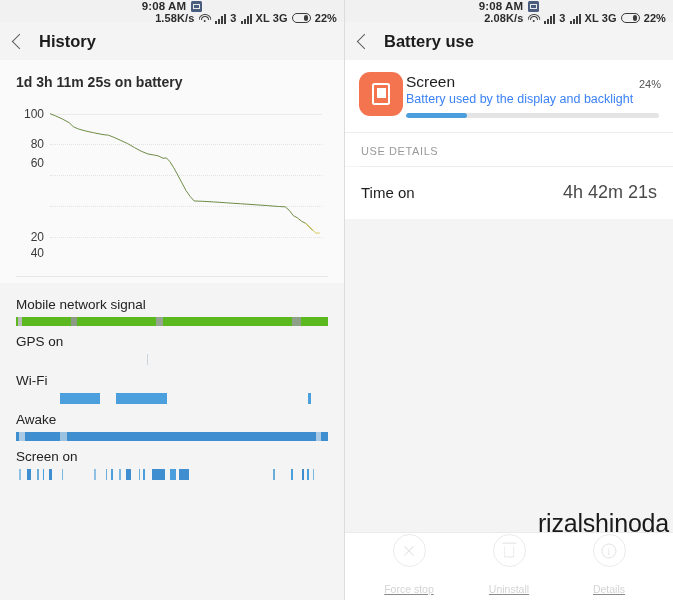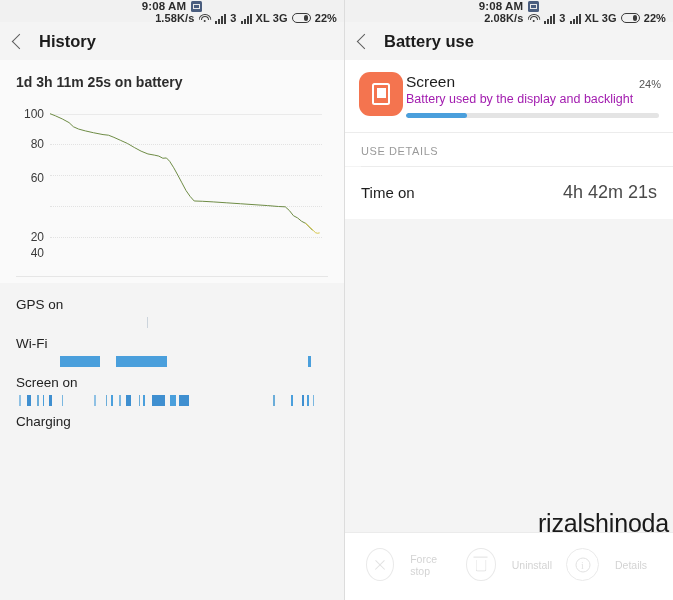--- a/index.html
+++ b/index.html
@@ -120,21 +120,21 @@
   .app-icon .glyph {
     position: absolute; left: 50%; top: 50%; transform: translate(-50%,-50%);
     width: 18px; height: 22px; border: 2px solid #ffffff; border-radius: 2.5px;
   }
   .app-icon .glyph::after {
     content: ""; position: absolute; left: 2.5px; right: 2.5px; top: 2.5px; bottom: 5px;
     background: #ffffff;
   }
   .app-info { flex: 1 1 auto; min-width: 0; position: relative; }
   .app-name { font-size: 15.5px; color: #1d1d1d; font-weight: normal; line-height: 1.25; }
-  .app-desc { font-size: 12.5px; color: #a21caf; margin-top: 1px; white-space: nowrap; }
+  .app-desc { font-size: 12.5px; color: #3b82f6; margin-top: 1px; white-space: nowrap; }
   .app-pct {
     position: absolute; right: -2px; top: 6px; font-size: 11px; color: #555;
   }
   .app-progress {
     margin-top: 7px; height: 5px; border-radius: 3px;
     background: #e4e4e4; overflow: hidden; width: 100%;
   }
   .app-progress > i { display: block; height: 100%; background: #4a9fdc; border-radius: 3px; }
 
   .details-header {
@@ -154,22 +154,22 @@
     position: absolute; right: 4px; bottom: 62px;
     font-size: 25px; color: #1a1a1a; letter-spacing: -.2px;
   }
   .bottom-actions {
     position: absolute; left: 0; right: 0; bottom: 0; height: 68px;
     background: #ffffff; border-top: 1px solid #ebebeb;
     display: flex; align-items: center; justify-content: center; gap: 14px;
     padding-bottom: 4px;
   }
   .action-btn {
-    width: 86px; display: flex; flex-direction: row;
-    align-items: center; gap: 16px; opacity: .45;
+    width: 86px; display: flex; flex-direction: column;
+    align-items: center; gap: 16px; opacity: .45; text-decoration: underline;
   }
   .action-circle {
     width: 33px; height: 33px; border-radius: 50%;
     border: 1px solid #cfcfcf; position: relative;
   }
   .action-label { font-size: 10.5px; color: #9d9d9d; }
   .ic-x::before, .ic-x::after {
     content: ""; position: absolute; left: 50%; top: 50%;
     width: 13px; height: 1.3px; background: #bdbdbd;
   }
@@ -233,21 +233,21 @@
       <div class="back-chevron"></div>
       <div class="actionbar-title">History</div>
     </div>
 
     <div class="chart-card">
       <div class="chart-title">1d 3h 11m 25s on battery</div>
       <div class="chart-area">
         <div id="ylabels">
             <div class="ytick" style="top: 13.6842px;">100</div>
             <div class="ytick" style="top: 44.4211px;">80</div>
-            <div class="ytick" style="top: 78px;">60</div>
+            <div class="ytick" style="top: 63px;">60</div>
             <div class="ytick" style="top: 105.895px; margin-top: 47px;">40</div>
             <div class="ytick" style="top: 136.632px;">20</div>
           </div>
         <div class="chart-plot">
           <div id="gridlines">
               <div class="gridline" style="top: 5.26316%;"></div>
               <div class="gridline dotted" style="top: 26.3158%;"></div>
               <div class="gridline dotted" style="top: 47.3684%;"></div>
               <div class="gridline dotted" style="top: 68.4211%;"></div>
               <div class="gridline dotted" style="top: 89.4737%;"></div>
@@ -255,32 +255,51 @@
           <svg class="chart-svg" id="chart-svg" viewBox="0 0 100 100" preserveAspectRatio="none">
               <path d="M0.00 5.26 L2.00 6.74 L4.50 8.84 L7.00 11.37 L8.60 14.21 L10.50 15.79 L13.00 17.05 L16.00 18.32 L19.50 19.58 L21.50 20.00 L23.50 21.47 L26.00 23.58 L28.50 25.68 L31.00 28.42 L33.50 30.95 L36.00 32.84 L38.50 33.68 L40.00 34.32 L41.50 35.79 L42.80 35.58 L44.00 37.89 L45.50 42.32 L47.00 47.37 L48.50 52.63 L50.00 57.89 L51.50 61.89 L53.00 65.05 L56.00 65.26 L60.00 65.68 L65.00 66.32 L70.00 66.95 L75.00 67.58 L80.00 68.21 L84.00 68.84 L86.50 69.05 L88.00 71.58 L89.50 75.16 L91.00 76.63 L92.50 78.95 L94.00 80.42 L95.50 83.16 L96.50 85.05" fill="none" stroke="#6e8c45" stroke-width="1" vector-effect="non-scaling-stroke" stroke-linejoin="round" stroke-linecap="round"></path>
               <path d="M94.00 80.42 L95.50 82.95 L96.80 85.26 L97.60 86.74 L98.30 87.16 L99.00 86.95" fill="none" stroke="#d8c84a" stroke-width="1" vector-effect="non-scaling-stroke" stroke-linejoin="round" stroke-linecap="round"></path>
             </svg>
         </div>
       </div>
       <div class="card-divider"></div>
     </div>
 
     <div class="timelines" id="timelines">
+        <div class="tl-row">
+          <div class="tl-label">Mobile network signal</div>
+          <div class="tl-track">
+            <div class="tl-seg" style="left: 0%; width: 100%; background: rgb(91, 184, 31);"></div>
+            <div class="tl-seg" style="left: 0.6%; width: 1.2%; background: rgb(185, 185, 185);"></div>
+            <div class="tl-seg" style="left: 17.5%; width: 2.2%; background: rgb(141, 154, 134);"></div>
+            <div class="tl-seg" style="left: 45%; width: 2%; background: rgb(151, 163, 145);"></div>
+            <div class="tl-seg" style="left: 88.5%; width: 3%; background: rgb(143, 160, 137);"></div>
+          </div>
+        </div>
         <div class="tl-row gps">
           <div class="tl-label">GPS on</div>
           <div class="tl-track thin">
             <div class="tl-seg" style="left: 42%; width: 0.45%; background: rgb(204, 212, 220);"></div>
           </div>
         </div>
         <div class="tl-row">
           <div class="tl-label">Wi-Fi</div>
           <div class="tl-track thin">
             <div class="tl-seg" style="left: 14.2%; width: 12.6%; background: rgb(74, 159, 220);"></div>
             <div class="tl-seg" style="left: 32%; width: 16.3%; background: rgb(74, 159, 220);"></div>
             <div class="tl-seg" style="left: 93.6%; width: 0.9%; background: rgb(74, 159, 220);"></div>
+          </div>
+        </div>
+        <div class="tl-row">
+          <div class="tl-label">Awake</div>
+          <div class="tl-track">
+            <div class="tl-seg" style="left: 0%; width: 100%; background: rgb(63, 143, 208);"></div>
+            <div class="tl-seg" style="left: 1%; width: 2%; background: rgb(169, 201, 228);"></div>
+            <div class="tl-seg" style="left: 14%; width: 2.5%; background: rgb(156, 194, 226);"></div>
+            <div class="tl-seg" style="left: 96%; width: 1.6%; background: rgb(169, 201, 228);"></div>
           </div>
         </div>
         <div class="tl-row">
           <div class="tl-label">Screen on</div>
           <div class="tl-track thin">
             <div class="tl-seg" style="left: 1%; width: 0.5%; background: rgb(143, 193, 228);"></div>
             <div class="tl-seg" style="left: 3.4%; width: 1.3%; background: rgb(63, 143, 208);"></div>
             <div class="tl-seg" style="left: 6.8%; width: 0.6%; background: rgb(107, 173, 217);"></div>
             <div class="tl-seg" style="left: 8.6%; width: 0.5%; background: rgb(74, 159, 220);"></div>
             <div class="tl-seg" style="left: 10.6%; width: 1.1%; background: rgb(63, 143, 208);"></div>
@@ -295,24 +314,20 @@
             <div class="tl-seg" style="left: 43.5%; width: 4.4%; background: rgb(63, 143, 208);"></div>
             <div class="tl-seg" style="left: 49.5%; width: 1.9%; background: rgb(74, 159, 220);"></div>
             <div class="tl-seg" style="left: 52.2%; width: 3.4%; background: rgb(63, 143, 208);"></div>
             <div class="tl-seg" style="left: 82.5%; width: 0.6%; background: rgb(107, 173, 217);"></div>
             <div class="tl-seg" style="left: 88.2%; width: 0.7%; background: rgb(74, 159, 220);"></div>
             <div class="tl-seg" style="left: 91.6%; width: 0.6%; background: rgb(63, 143, 208);"></div>
             <div class="tl-seg" style="left: 93.3%; width: 0.6%; background: rgb(74, 159, 220);"></div>
             <div class="tl-seg" style="left: 95.1%; width: 0.5%; background: rgb(122, 183, 224);"></div>
           </div>
         </div>
-        <div class="tl-row">
-          <div class="tl-label">Charging</div>
-          <div class="tl-track thin"></div>
-        </div>
       </div>
   </div>
 
   <div class="panel panel-right">
 
     <div class="statusbar">
       <div class="sb-left">
         <span class="sb-time">9:08 AM</span>
         <span class="sb-alarm"></span>
       </div>

